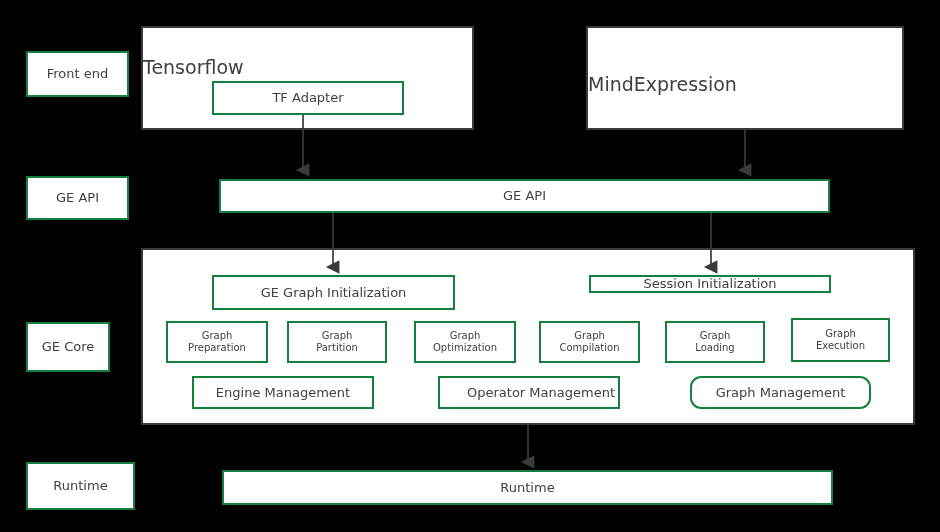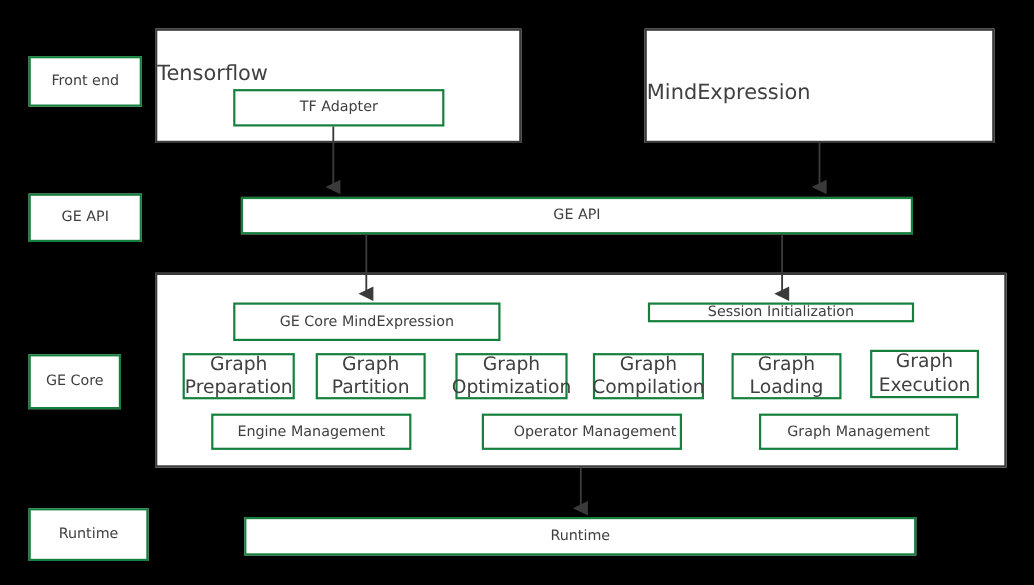--- a/index.html
+++ b/index.html
@@ -43,21 +43,21 @@
     right: 0;
     top: 28px;
     text-align: left;
     font-size: 19px;
     color: #404040;
   }
   .bar {
     font-size: 13px;
   }
   .small-box {
-    font-size: 17px;
+    font-size: 10px;
   }
   .mid-box {
     font-size: 13px;
   }
   svg.arrows {
     position: absolute;
     left: 0;
     top: 0;
     width: 940px;
     height: 532px;
@@ -96,21 +96,21 @@
     <div class="panel-title" style="top:45px;">MindExpression</div>
   </div>
 
   <div class="box bar" style="left:219px; top:179px; width:611px; height:34px;">
     <span>GE API</span>
   </div>
 
   <div class="panel" style="left:141px; top:248px; width:774px; height:177px;"></div>
 
   <div class="box mid-box" style="left:212px; top:275px; width:243px; height:35px;">
-    <span>GE Core MindExpression</span>
+    <span>GE Graph Initialization</span>
   </div>
   <div class="box mid-box" style="left:589px; top:275px; width:242px; height:18px;">
     <span>Session Initialization</span>
   </div>
 
   <div class="box small-box" style="left:166px; top:321px; width:102px; height:42px;">
     <span>Graph
 Preparation</span>
   </div>
   <div class="box small-box" style="left:287px; top:321px; width:100px; height:42px;">
@@ -133,21 +133,21 @@
     <span>Graph
 Execution</span>
   </div>
 
   <div class="box mid-box" style="left:192px; top:376px; width:182px; height:33px;">
     <span>Engine Management</span>
   </div>
   <div class="box mid-box" style="left:438px; top:376px; width:182px; height:33px;padding-left:24px;">
     <span>Operator Management</span>
   </div>
-  <div class="box mid-box" style="left:690px; top:376px; width:181px; height:33px;">
+  <div class="box mid-box" style="left:690px; top:376px; width:181px; height:33px;border-radius:11px;">
     <span>Graph Management</span>
   </div>
 
   <div class="box bar" style="left:222px; top:470px; width:611px; height:35px;">
     <span>Runtime</span>
   </div>
 
   <svg class="arrows" viewBox="0 0 940 532" xmlns="http://www.w3.org/2000/svg">
     <defs>
       <marker id="ah" markerWidth="9" markerHeight="9" refX="4.5" refY="4.4" orient="auto" markerUnits="strokeWidth">

